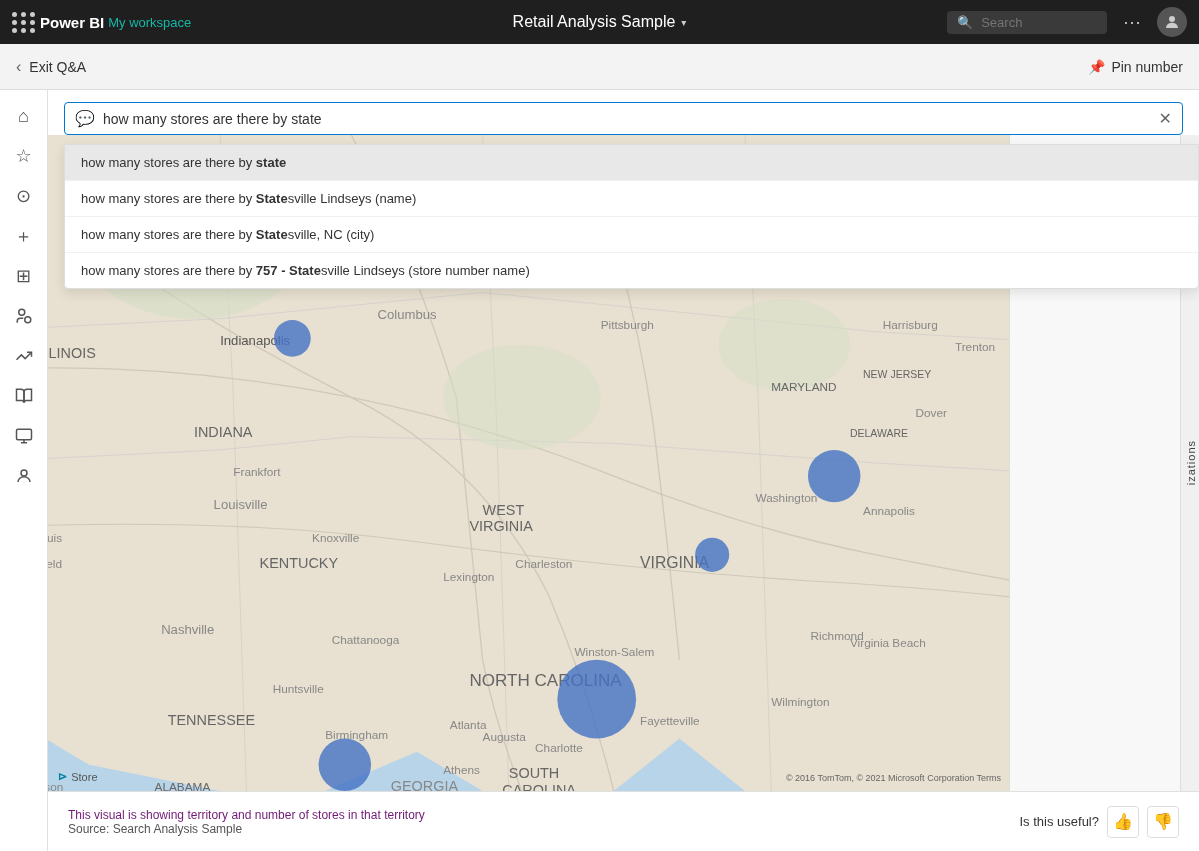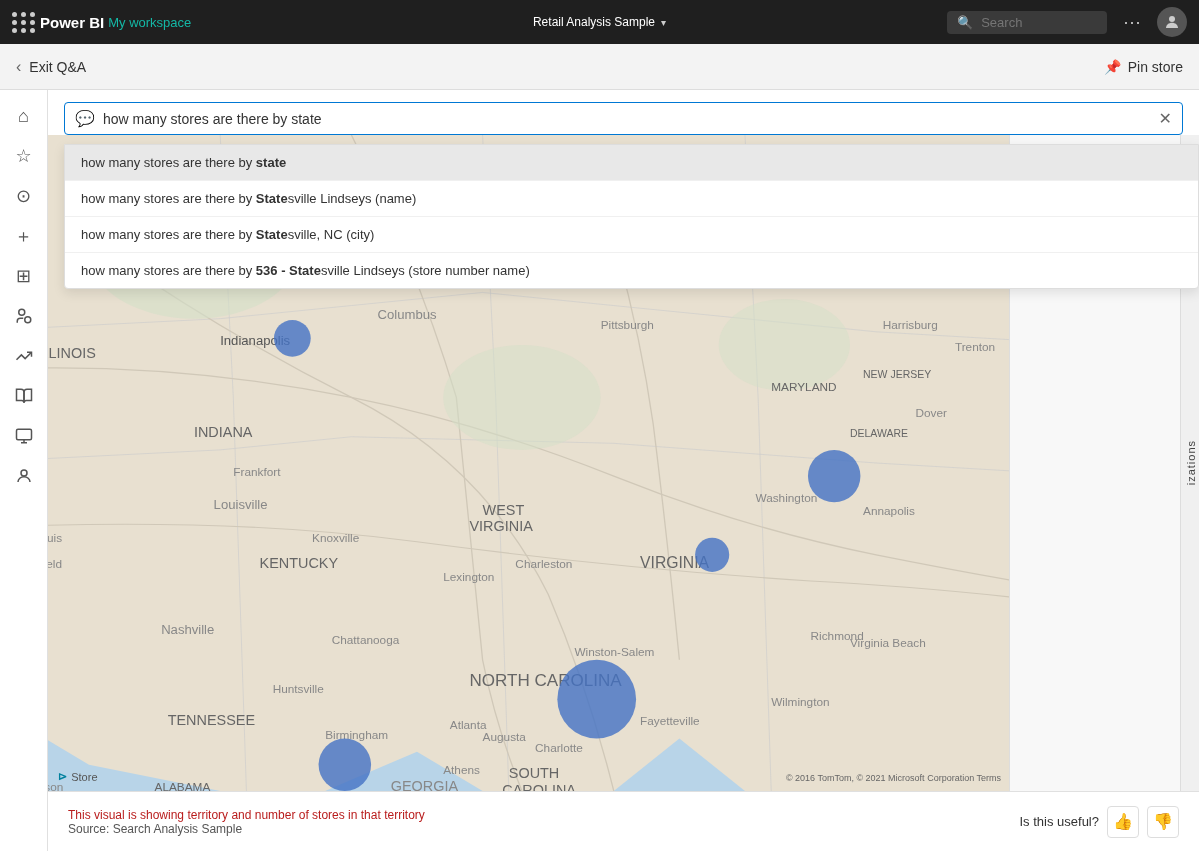--- a/index.html
+++ b/index.html
@@ -11,21 +11,21 @@
       height: 44px; padding: 0 12px; gap: 16px; position: relative; z-index: 100;
     }
     .top-bar-grid { display: flex; align-items: center; justify-content: space-between; width: 100%; }
     .top-bar-left { display: flex; align-items: center; gap: 4px; }
     .top-bar-center { position: absolute; left: 50%; transform: translateX(-50%); display: flex; align-items: center; gap: 6px; }
     .top-bar-right { display: flex; align-items: center; gap: 10px; margin-left: auto; }
     .dots-grid { display: grid; grid-template-columns: repeat(3,6px); gap: 3px; cursor: pointer; }
     .dot { width: 5px; height: 5px; background: #ccc; border-radius: 50%; }
     .app-name { font-weight: 700; font-size: 15px; color: #fff; }
     .workspace-name { font-size: 13px; color: #14b8a6; cursor: pointer; }
-    .report-title { font-size: 12px; color: #fff; font-weight: 500; }
+    .report-title { font-size: 16px; color: #fff; font-weight: 500; }
     .chevron-down { font-size: 10px; color: #ccc; }
     .search-box {
       display: flex; align-items: center; background: #3a3a3a; border-radius: 4px;
       padding: 4px 10px; gap: 8px; width: 160px;
     }
     .search-box input { background: transparent; border: none; color: #5eead4; font-size: 13px; outline: none; width: 110px; }
     .search-icon-top { color: #aaa; font-size: 13px; }
     .more-btn { color: #ccc; font-size: 18px; cursor: pointer; padding: 2px 6px; }
     .avatar { width: 30px; height: 30px; border-radius: 50%; background: #555; display: flex; align-items: center; justify-content: center; }
     .avatar svg { width: 18px; height: 18px; fill: #ccc; }
@@ -117,21 +117,21 @@
     .filter-card-icons { display: flex; gap: 4px; }
     .filter-icon { color: #888; font-size: 12px; cursor: pointer; }
 
     
     .bottom-bar {
       height: 60px; background: #fff; border-top: 1px solid #e0e0e0;
       display: flex; align-items: center; justify-content: space-between;
       padding: 0 20px;
     }
     .bottom-info { font-size: 12px; }
-    .bottom-info p:first-child { color: #b91c1c; }
+    .bottom-info p:first-child { color: #701a75; }
     .bottom-info p:last-child { color: #555; }
     .bottom-right { display: flex; align-items: center; gap: 8px; }
     .useful-text { font-size: 13px; color: #333; text-align: right; }
     .thumb-btn {
       width: 32px; height: 32px; border: 1px solid #ddd; background: #fff;
       border-radius: 4px; cursor: pointer; display: flex; align-items: center; justify-content: center;
       font-size: 16px;
     }
 
     
@@ -179,21 +179,21 @@
   </div>
 </div>
 
 <div class="second-bar">
   <div class="exit-qa">
     <span class="back-arrow">‹</span>
     <span>Exit Q&amp;A</span>
   </div>
   <div class="pin-visual">
     <span>📌</span>
-    <span>Pin store</span>
+    <span>Pin number</span>
   </div>
 </div>
 
 <div class="main-layout">
 
   <div class="left-sidebar">
     <div class="sidebar-icon">⌂</div>
     <div class="sidebar-icon">☆</div>
     <div class="sidebar-icon">⊙</div>
     <div class="sidebar-icon">＋</div>
@@ -245,21 +245,21 @@
         <div class="autocomplete-item">
           how many stores are there by <strong>state</strong>
         </div>
         <div class="autocomplete-item">
           how many stores are there by <strong>State</strong>sville Lindseys (name)
         </div>
         <div class="autocomplete-item">
           how many stores are there by <strong>State</strong>sville, NC (city)
         </div>
         <div class="autocomplete-item">
-          how many stores are there by <strong>536 - State</strong>sville Lindseys (store number name)
+          how many stores are there by <strong>757 - State</strong>sville Lindseys (store number name)
         </div>
       </div>
     </div>
 
     <div class="map-and-panel">
 
       <div class="map-area">
 
         <svg class="map-bg" viewBox="0 0 870 500" preserveAspectRatio="xMidYMid slice" xmlns="http://www.w3.org/2000/svg">
 

